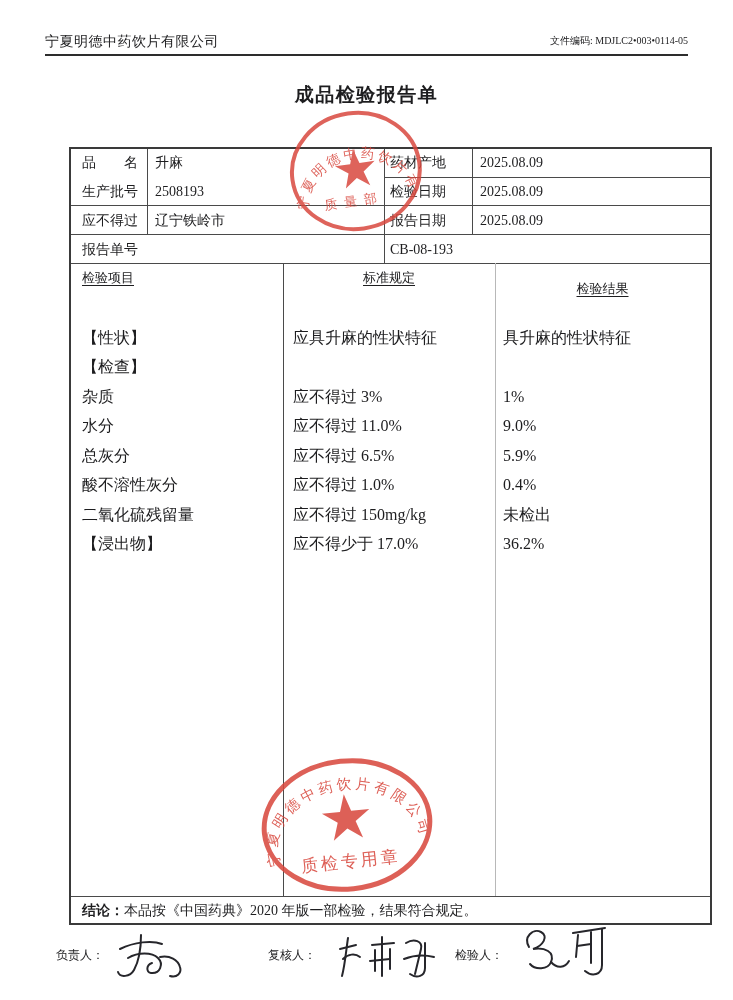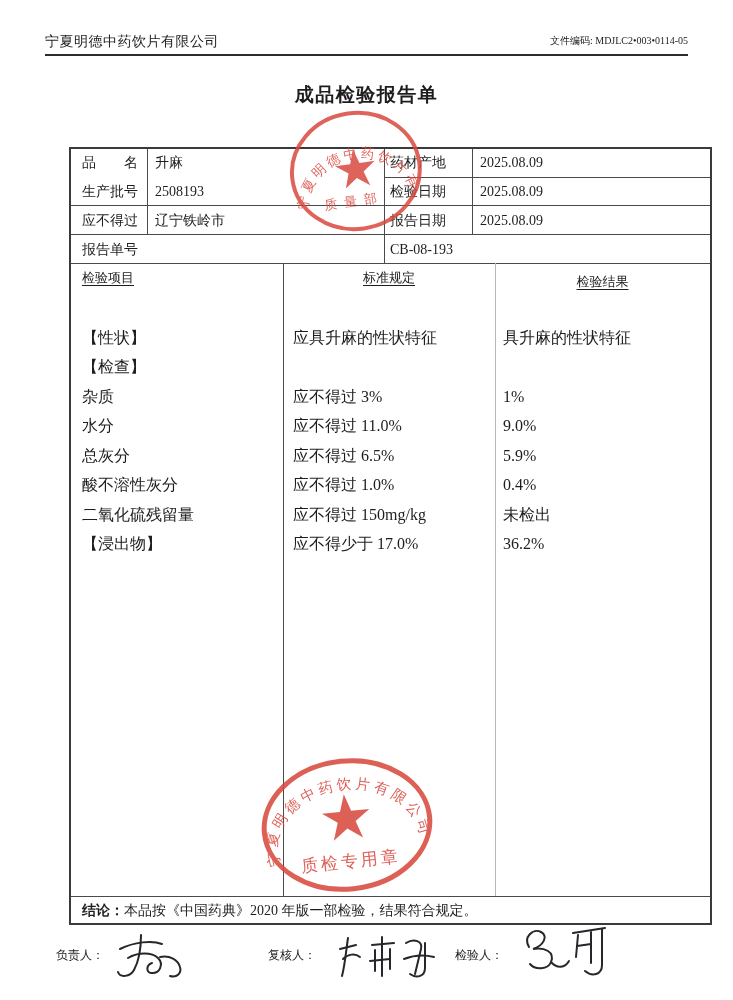--- a/index.html
+++ b/index.html
@@ -67,21 +67,21 @@
     <div class="cell" style="left:11px;  top:64px;">应不得过</div>
     <div class="cell" style="left:84px;  top:64px;">辽宁铁岭市</div>
     <div class="cell" style="left:319px; top:64px;font-family:Liberation Serif, serif;">报告日期</div>
     <div class="cell" style="left:409px; top:64px;">2025.08.09</div>
 
     <div class="cell" style="left:11px;  top:93px;">报告单号</div>
     <div class="cell" style="left:319px; top:93px;">CB-08-193</div>
 
     <div class="colhead" style="left:11px; top:120px;">检验项目</div>
     <div class="colhead" style="left:212px; width:212px; text-align:center; top:120px;">标准规定</div>
-    <div class="colhead" style="left:424px; width:215px; text-align:center; top:124px;">检验结果</div>
+    <div class="colhead" style="left:424px; width:215px; text-align:center; top:131px;">检验结果</div>
 
     <div class="trow-item" style="left:11px;  top:181px;">【性状】</div>
     <div class="trow-std" style="left:222px; top:181px;">应具升麻的性状特征</div>
     <div class="trow-res" style="left:432px; top:181px;">具升麻的性状特征</div>
 
     <div class="trow-item" style="left:11px;  top:210px;">【检查】</div>
 
     <div class="trow-item" style="left:11px;  top:240px;">杂质</div>
     <div class="trow-std" style="left:222px; top:240px;">应不得过 3%</div>
     <div class="trow-res" style="left:432px; top:240px;">1%</div>

